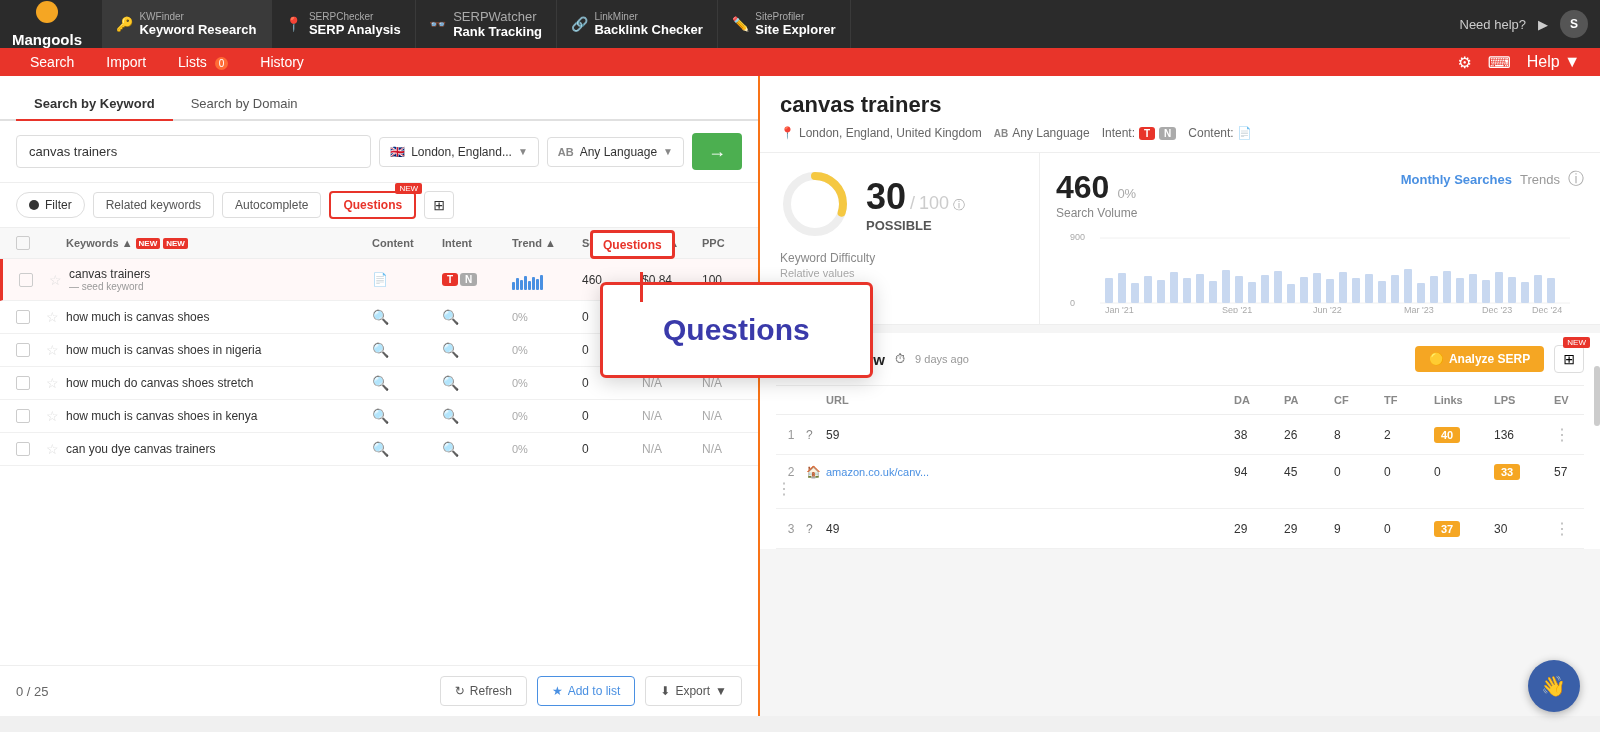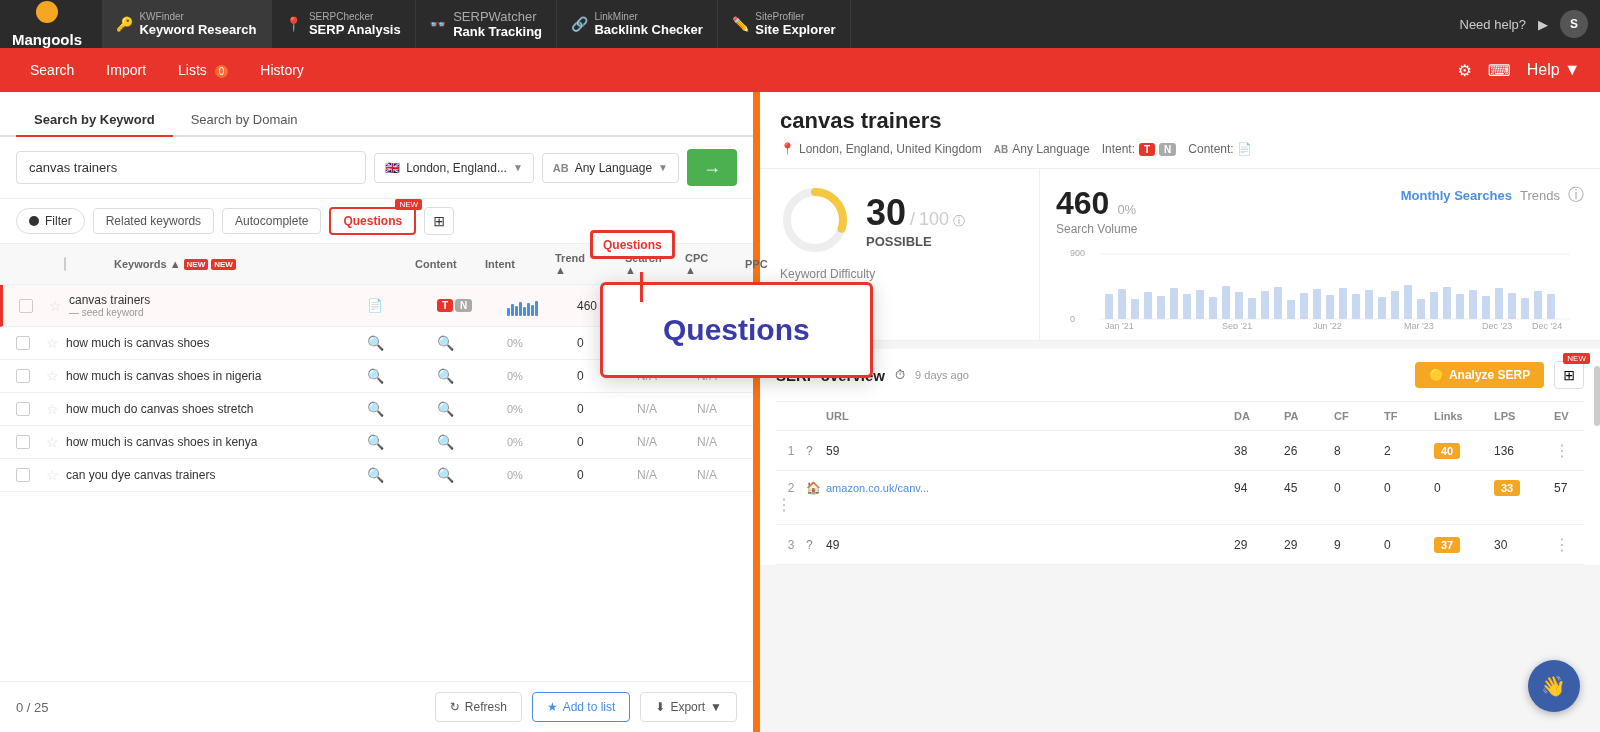--- a/index.html
+++ b/index.html
@@ -24,21 +24,21 @@
     .nav-tool.active { background: #3a3a3a; }
     .nav-tool .tool-icon { color: #f5a623; font-size: 14px; }
     .nav-tool .tool-name { font-weight: 600; color: #fff; font-size: 13px; }
     .nav-tool-inner { display: flex; flex-direction: column; }
     .nav-right { margin-left: auto; display: flex; align-items: center; gap: 12px; color: #ccc; font-size: 13px; }
     .user-avatar { width: 28px; height: 28px; background: #555; border-radius: 50%; display: flex; align-items: center; justify-content: center; color: #fff; font-size: 12px; font-weight: 600; }
 
     
     .sec-nav {
       background: #e8342a;
-      height: 44px;
+      height: 28px;
       display: flex;
       align-items: center;
       padding: 0 16px;
       gap: 4px;
     }
     .sec-nav-item {
       padding: 6px 14px; color: #fff; font-size: 14px; font-weight: 500; cursor: pointer; border-radius: 3px;
     }
     .sec-nav-badge { background: #ff6b35; color: #fff; font-size: 10px; padding: 1px 4px; border-radius: 8px; margin-left: 4px; }
     .sec-nav-right { margin-left: auto; display: flex; align-items: center; gap: 8px; }
@@ -50,21 +50,21 @@
       height: calc(100vh - 92px);
       overflow: hidden;
     }
 
     
     .left-panel {
       width: 760px;
       background: #fff;
       display: flex;
       flex-direction: column;
-      border-right: 7px solid #f97316;
+      border-right: 2px solid #f97316;
     }
 
     
     .search-tabs {
       display: flex;
       border-bottom: 2px solid #e0e0e0;
       background: #fff;
       padding: 0 16px;
       padding-top: 12px;
     }
@@ -122,21 +122,21 @@
       grid-template-columns: 30px 20px 1fr 70px 70px 70px 60px 60px 40px;
       padding: 8px 16px;
       background: #f8f8f8;
       border-bottom: 1px solid #eee;
       font-size: 11px;
       color: #666;
       font-weight: 600;
       position: sticky;
       top: 0;
     }
-    .table-header span { display: flex; align-items: center; gap: 3px; cursor: pointer; padding-left: 48px; }
+    .table-header span { display: flex; align-items: center; gap: 3px; cursor: pointer; }
     .table-row {
       display: grid;
       grid-template-columns: 30px 20px 1fr 70px 70px 70px 60px 60px 40px;
       padding: 8px 16px;
       border-bottom: 1px solid #f0f0f0;
       align-items: center;
       font-size: 12px;
     }
     .table-row.seed { border-left: 3px solid #e8342a; background: #fff8f8; }
     .kw-name { font-size: 12px; color: #333; font-weight: 500; }

